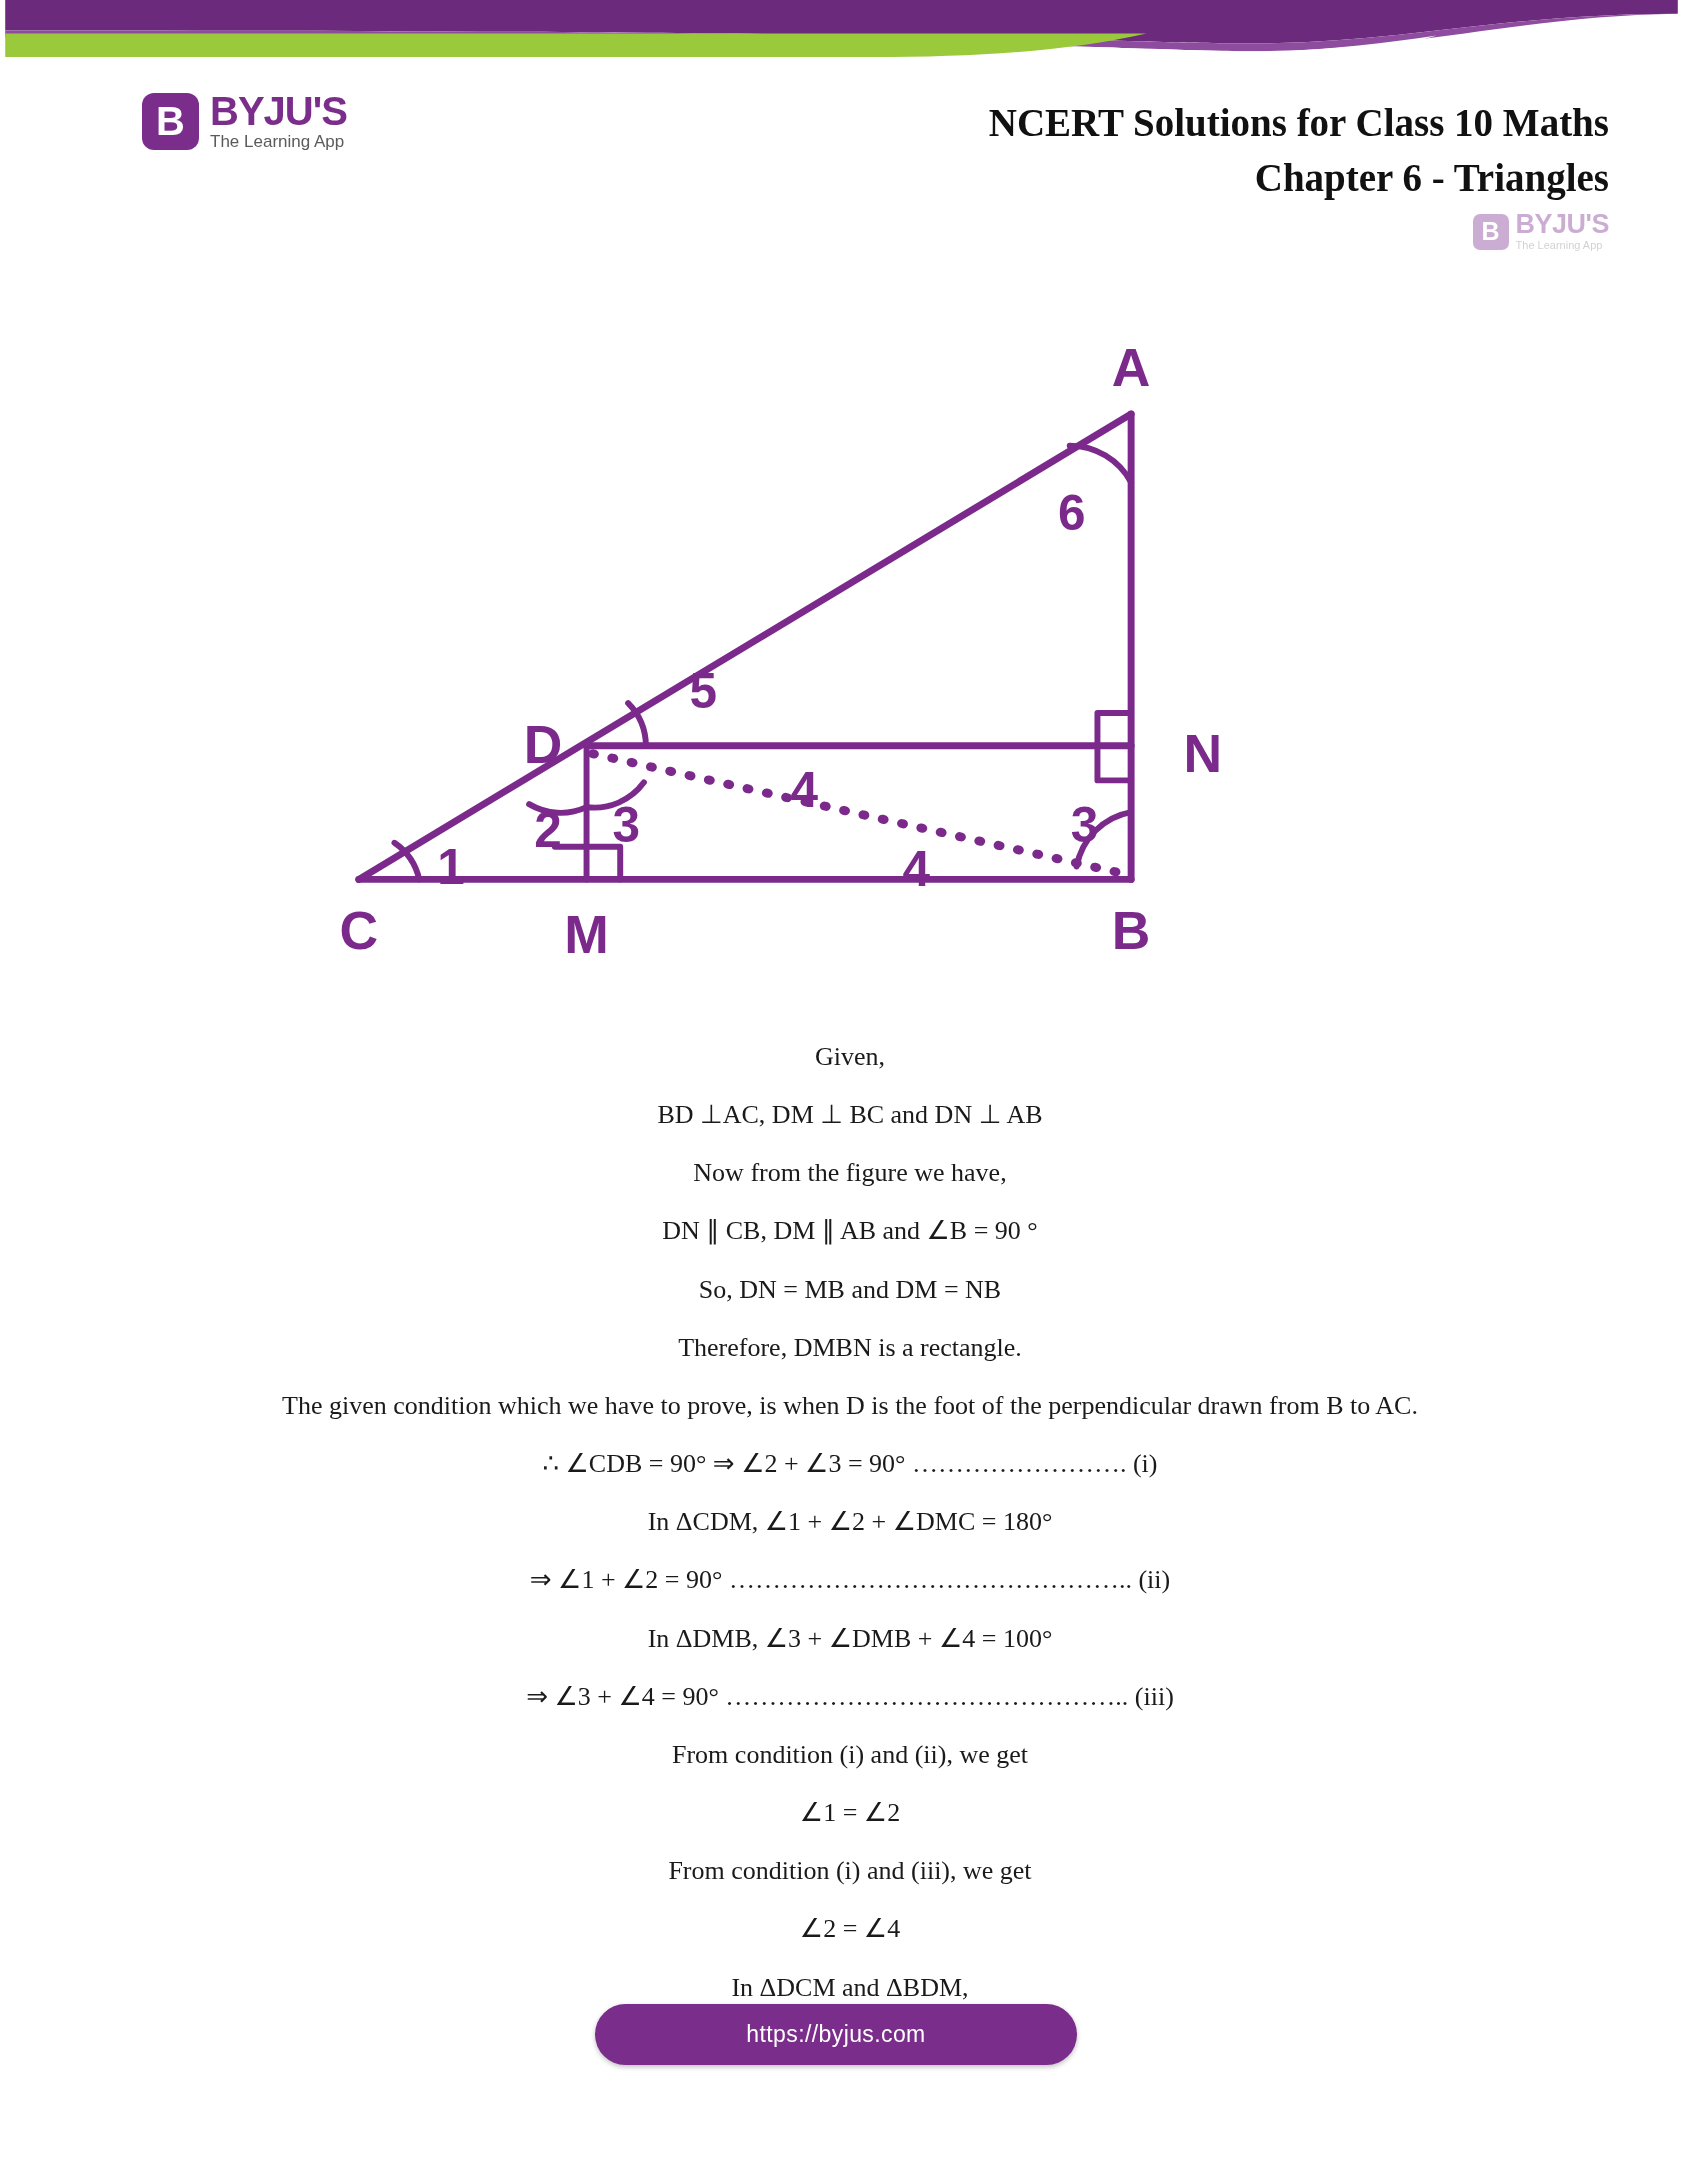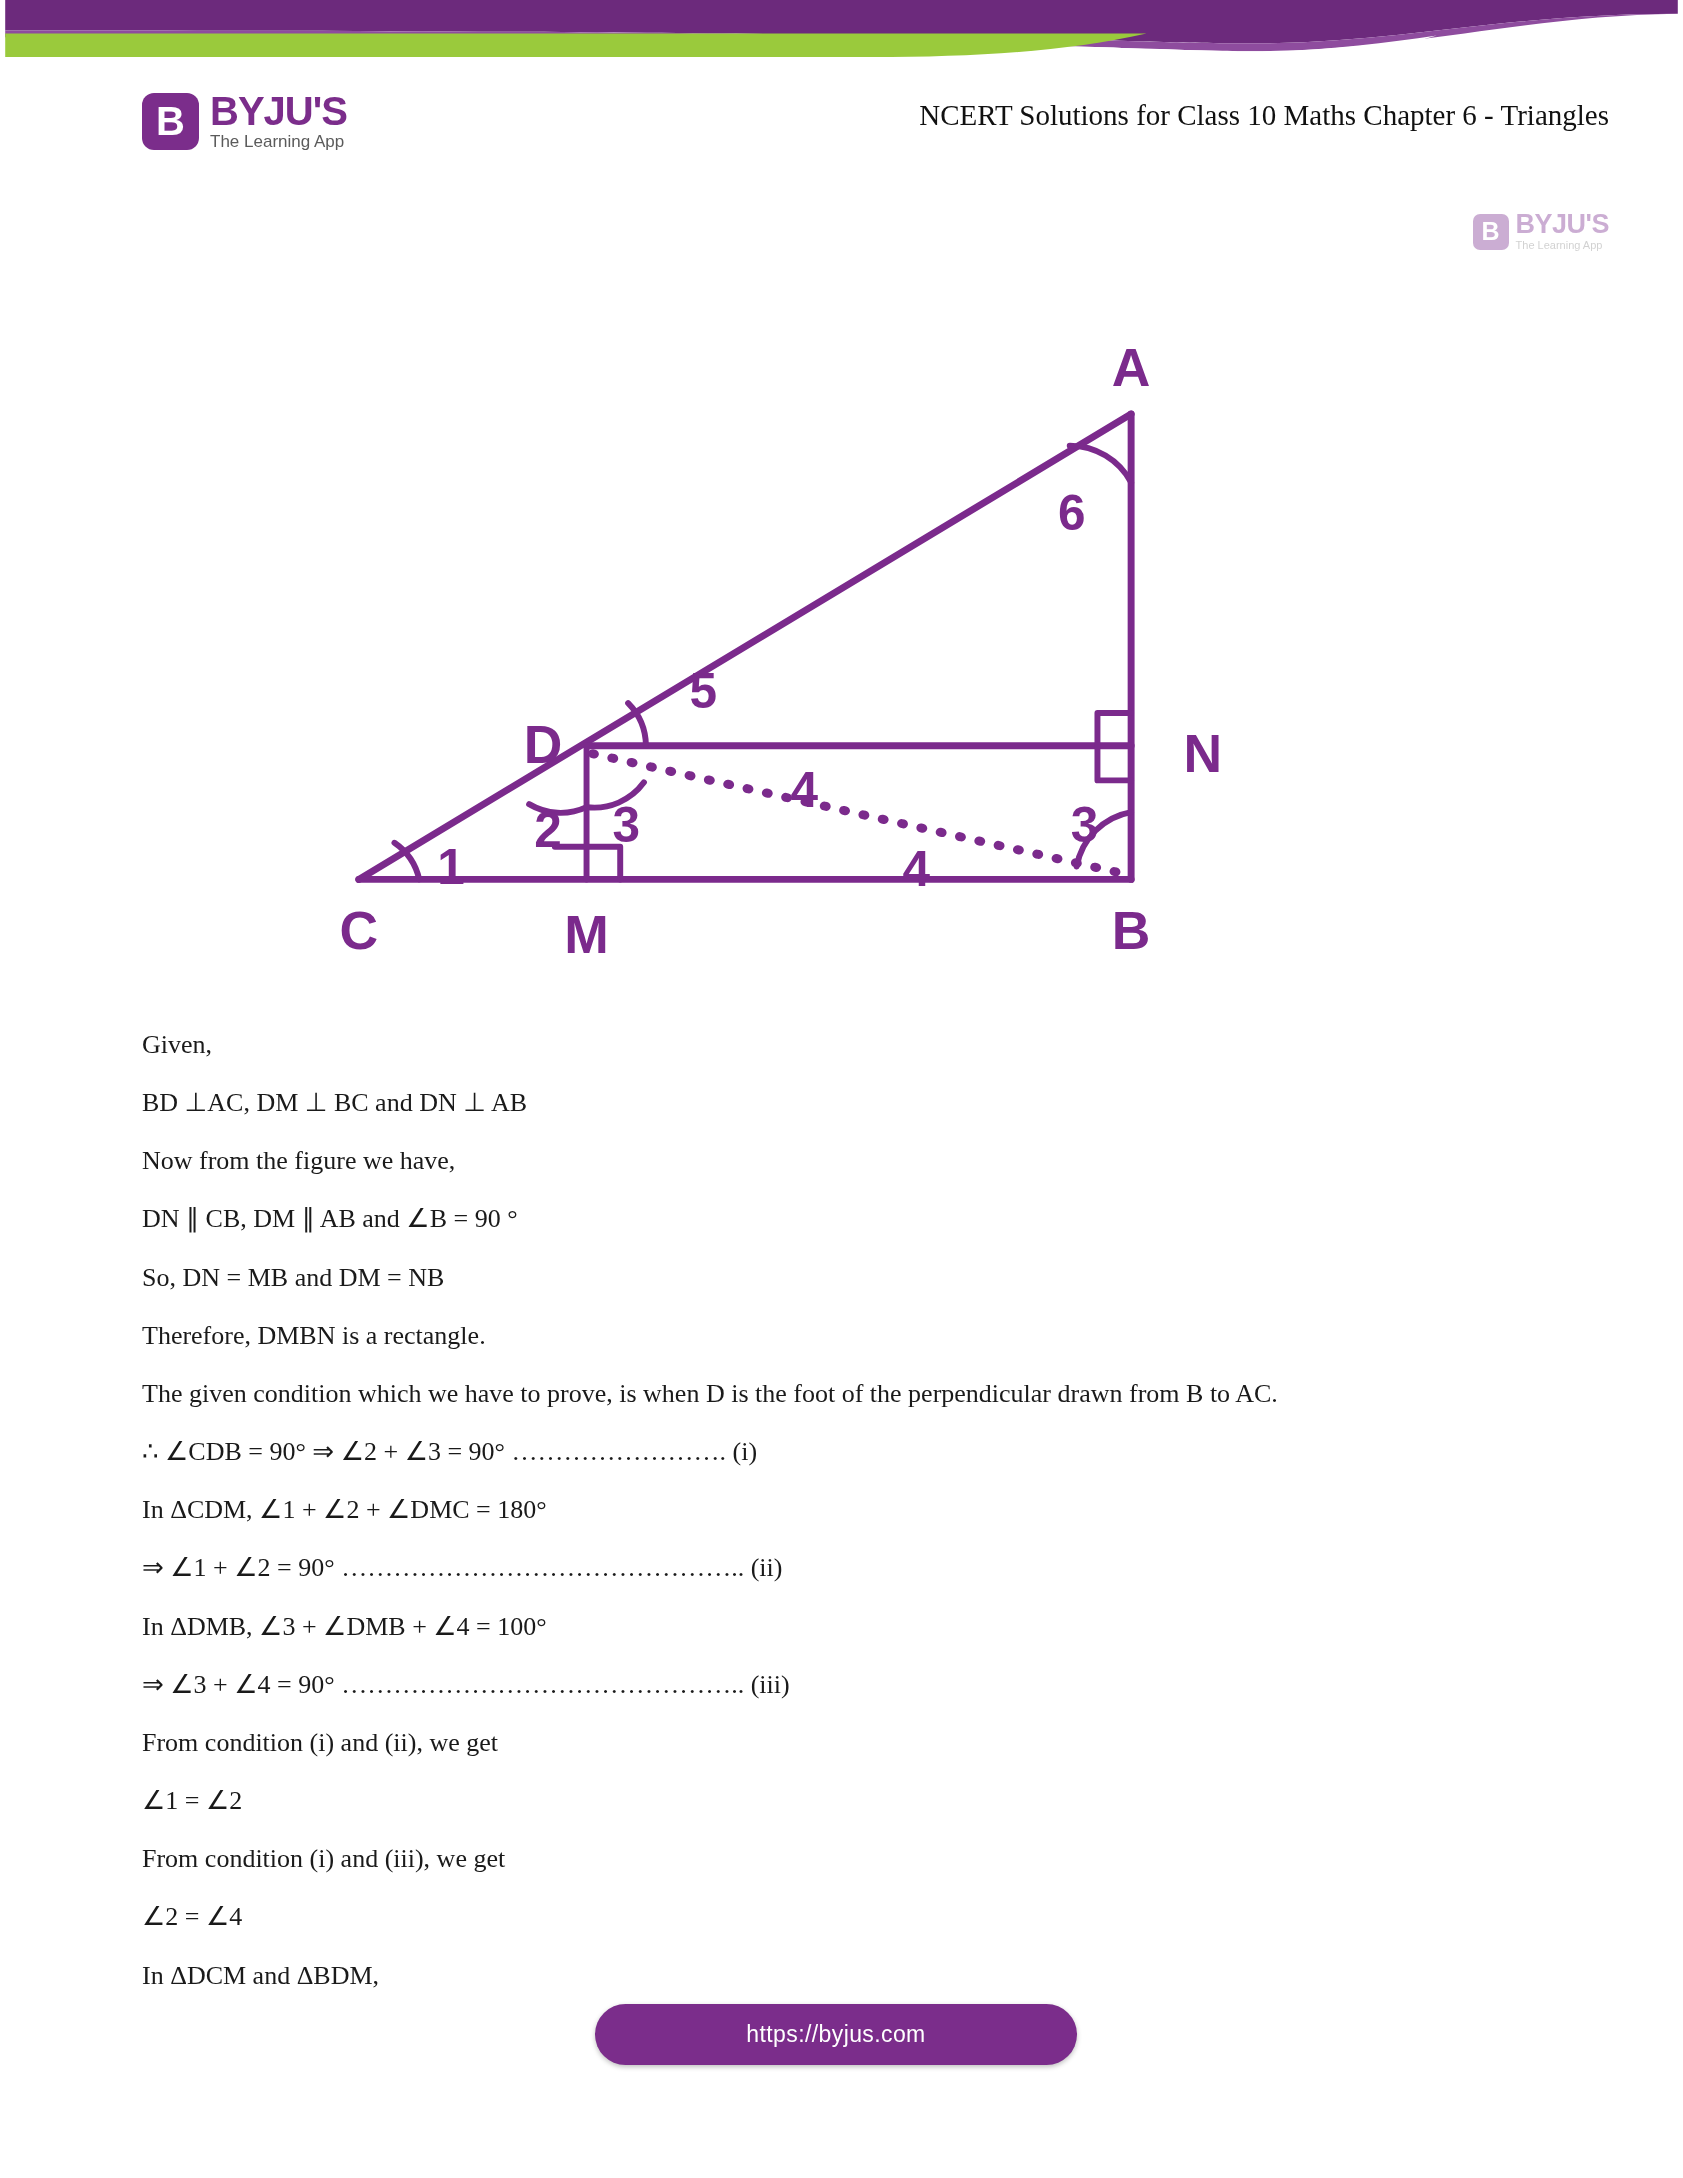--- a/index.html
+++ b/index.html
@@ -22,42 +22,42 @@
              display:flex;align-items:center;justify-content:center;}
   .logo-mark .bchar{color:#fff;font-family:"Liberation Sans",sans-serif;font-weight:bold;
              font-size:40px;line-height:1;}
   .logo-text{display:flex;flex-direction:column;justify-content:center;}
   .logo-title{font-family:"Liberation Sans",sans-serif;font-weight:bold;font-size:40px;
               color:#7B2D8B;letter-spacing:-1px;line-height:1.02;}
   .logo-sub{font-family:"Liberation Sans",sans-serif;font-size:17px;color:#5b5b5b;
             line-height:1.1;margin-top:1px;}
 
   .doc-title{position:absolute;right:74px;top:95px;width:752px;text-align:right;
-             font-family:"Liberation Serif",serif;font-weight:normal;font-size:29px;
+             font-family:"Liberation Serif",serif;font-weight:bold;font-size:39px;
              color:#111;line-height:1.42;}
 
   
   .figure{position:absolute;left:139px;top:203px;width:1406px;height:832px;}
   .figure svg{display:block;}
 
   .fig-watermark{position:absolute;right:74px;top:211px;display:flex;align-items:center;gap:7px;opacity:.45;}
   .fig-watermark .wm-mark{width:36px;height:36px;border-radius:7px;background:#8E4C9E;
         display:flex;align-items:center;justify-content:center;}
   .fig-watermark .wm-mark span{color:#fff;font-family:"Liberation Sans",sans-serif;
         font-weight:bold;font-size:25px;line-height:1;}
   .fig-watermark .wm-txt{display:flex;flex-direction:column;}
   .fig-watermark .wm-t1{font-family:"Liberation Sans",sans-serif;font-weight:bold;
         font-size:27px;color:#8E4C9E;letter-spacing:-0.5px;line-height:1;}
   .fig-watermark .wm-t2{font-family:"Liberation Sans",sans-serif;font-size:11px;
         color:#9a9a9a;line-height:1.2;margin-top:1px;}
 
   
   .body-text{position:absolute;left:142px;top:1030px;width:1416px;}
-  .body-text p{margin:0 0 28px 0;font-family:"Liberation Serif",serif;font-size:26px;
-               color:#1a1a1a;line-height:1.16;white-space:pre-wrap;}
+  .body-text p{margin:12px 0 28px 0;font-family:"Liberation Serif",serif;font-size:26px;
+               color:#1a1a1a;line-height:1.16;white-space:pre-wrap;text-align:center;}
 
   
   .footer-btn{position:absolute;left:595px;top:2004px;width:482px;height:61px;
     background:#7B2D8B;border-radius:34px;display:flex;align-items:center;
     justify-content:center;box-shadow:0 2px 5px rgba(0,0,0,.25);}
   .footer-btn span{font-family:"Liberation Sans",sans-serif;font-size:23px;color:#fff;
     letter-spacing:0.4px;}
 </style>
 </head>
 <body>

